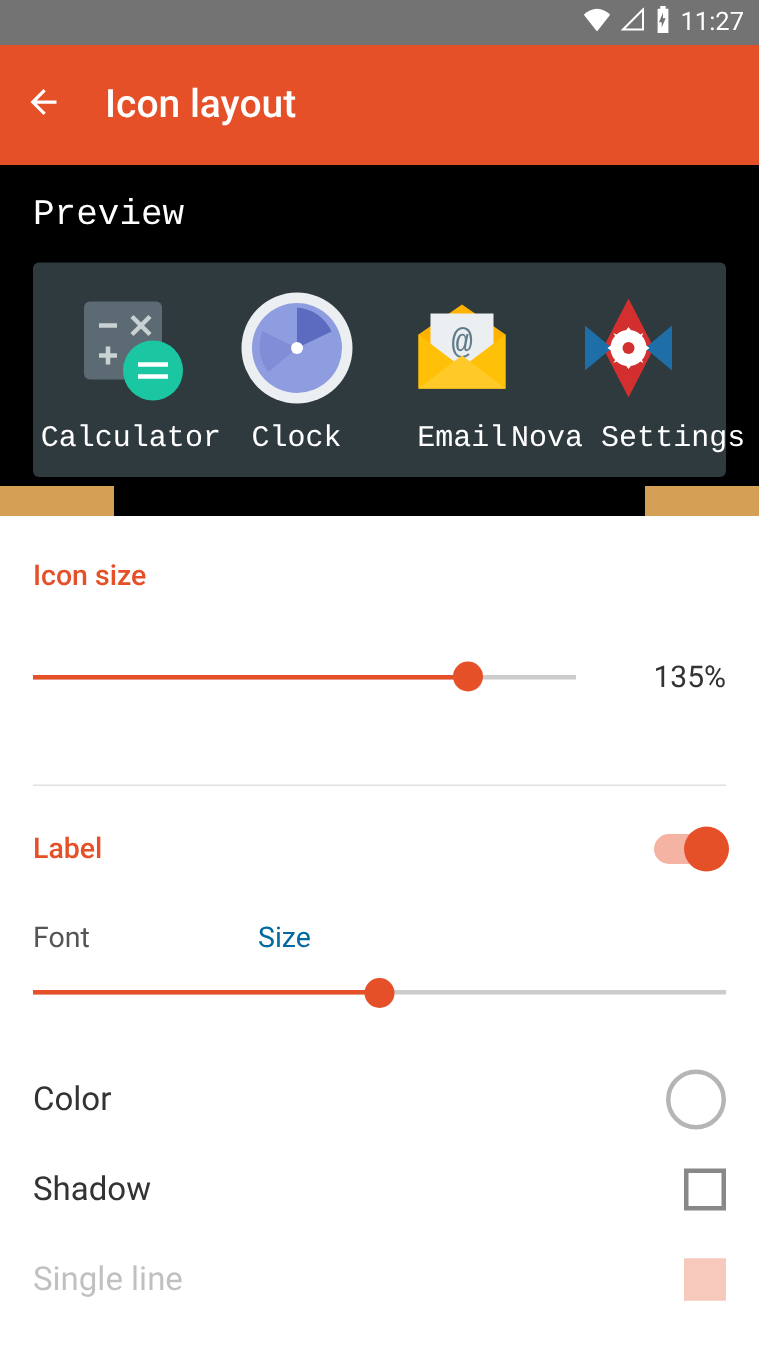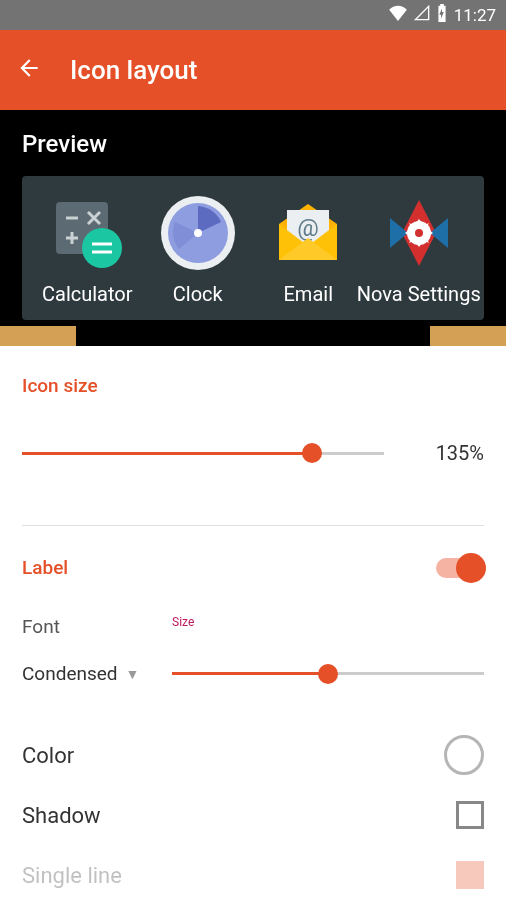--- a/index.html
+++ b/index.html
@@ -30,20 +30,21 @@
   align-items: center;
   padding: 0 16px;
   gap: 28px;
 }
 .back-arrow { color: #fff; cursor: pointer; }
 .app-title { color: #fff; font-size: 26px; font-weight: 500; }
 .preview-section {
   background: #000;
   padding: 20px 22px 26px 22px;
   position: relative;
+  font-family: Liberation Mono, monospace;
 }
 .preview-bg-hint {
   position: absolute;
   bottom: 0;
   left: 0;
   right: 0;
   height: 20px;
   background: linear-gradient(90deg, #d4a055 0%, #d4a055 15%, #000 15%, #000 85%, #d4a055 85%);
 }
 .preview-label { color: #fff; font-size: 24px; font-weight: 500; margin-bottom: 18px; }
@@ -103,21 +104,21 @@
   position: absolute;
   right: -2px;
   top: -5px;
   width: 30px;
   height: 30px;
   border-radius: 50%;
   background: #E55028;
 }
 .font-row { display: flex; gap: 0; margin-bottom: 24px; }
 .font-col { width: 150px; font-size: 19px; color: #555; }
-.size-col { font-size: 12px; color: #be185d; }
+.size-col { font-size: 19px; color: #0369a1; }
 .font-value-row { display: flex; align-items: center; margin-bottom: 40px; }
 .font-dropdown { display: flex; align-items: center; gap: 8px; width: 150px; font-size: 19px; color: #333; }
 .dropdown-arrow { color: #999; font-size: 14px; }
 .size-slider { flex: 1; margin-left: 0px; }
 .option-row {
   display: flex;
   justify-content: space-between;
   align-items: center;
   min-height: 60px;
   font-size: 22px;
@@ -251,24 +252,20 @@
       <div class="toggle-thumb"></div>
     </div>
   </div>
 
   <div class="font-row">
     <div class="font-col">Font</div>
     <div class="size-col">Size</div>
   </div>
 
   <div class="font-value-row">
-    <div class="font-dropdown">
-      <span>Condensed</span>
-      <span class="dropdown-arrow">▼</span>
-    </div>
     <div class="slider-track size-slider">
       <div class="slider-fill" style="width:50%"></div>
       <div class="slider-thumb" style="left:50%"></div>
     </div>
   </div>
 
   <div class="option-row">
     <span>Color</span>
     <div class="color-swatch"></div>
   </div>

